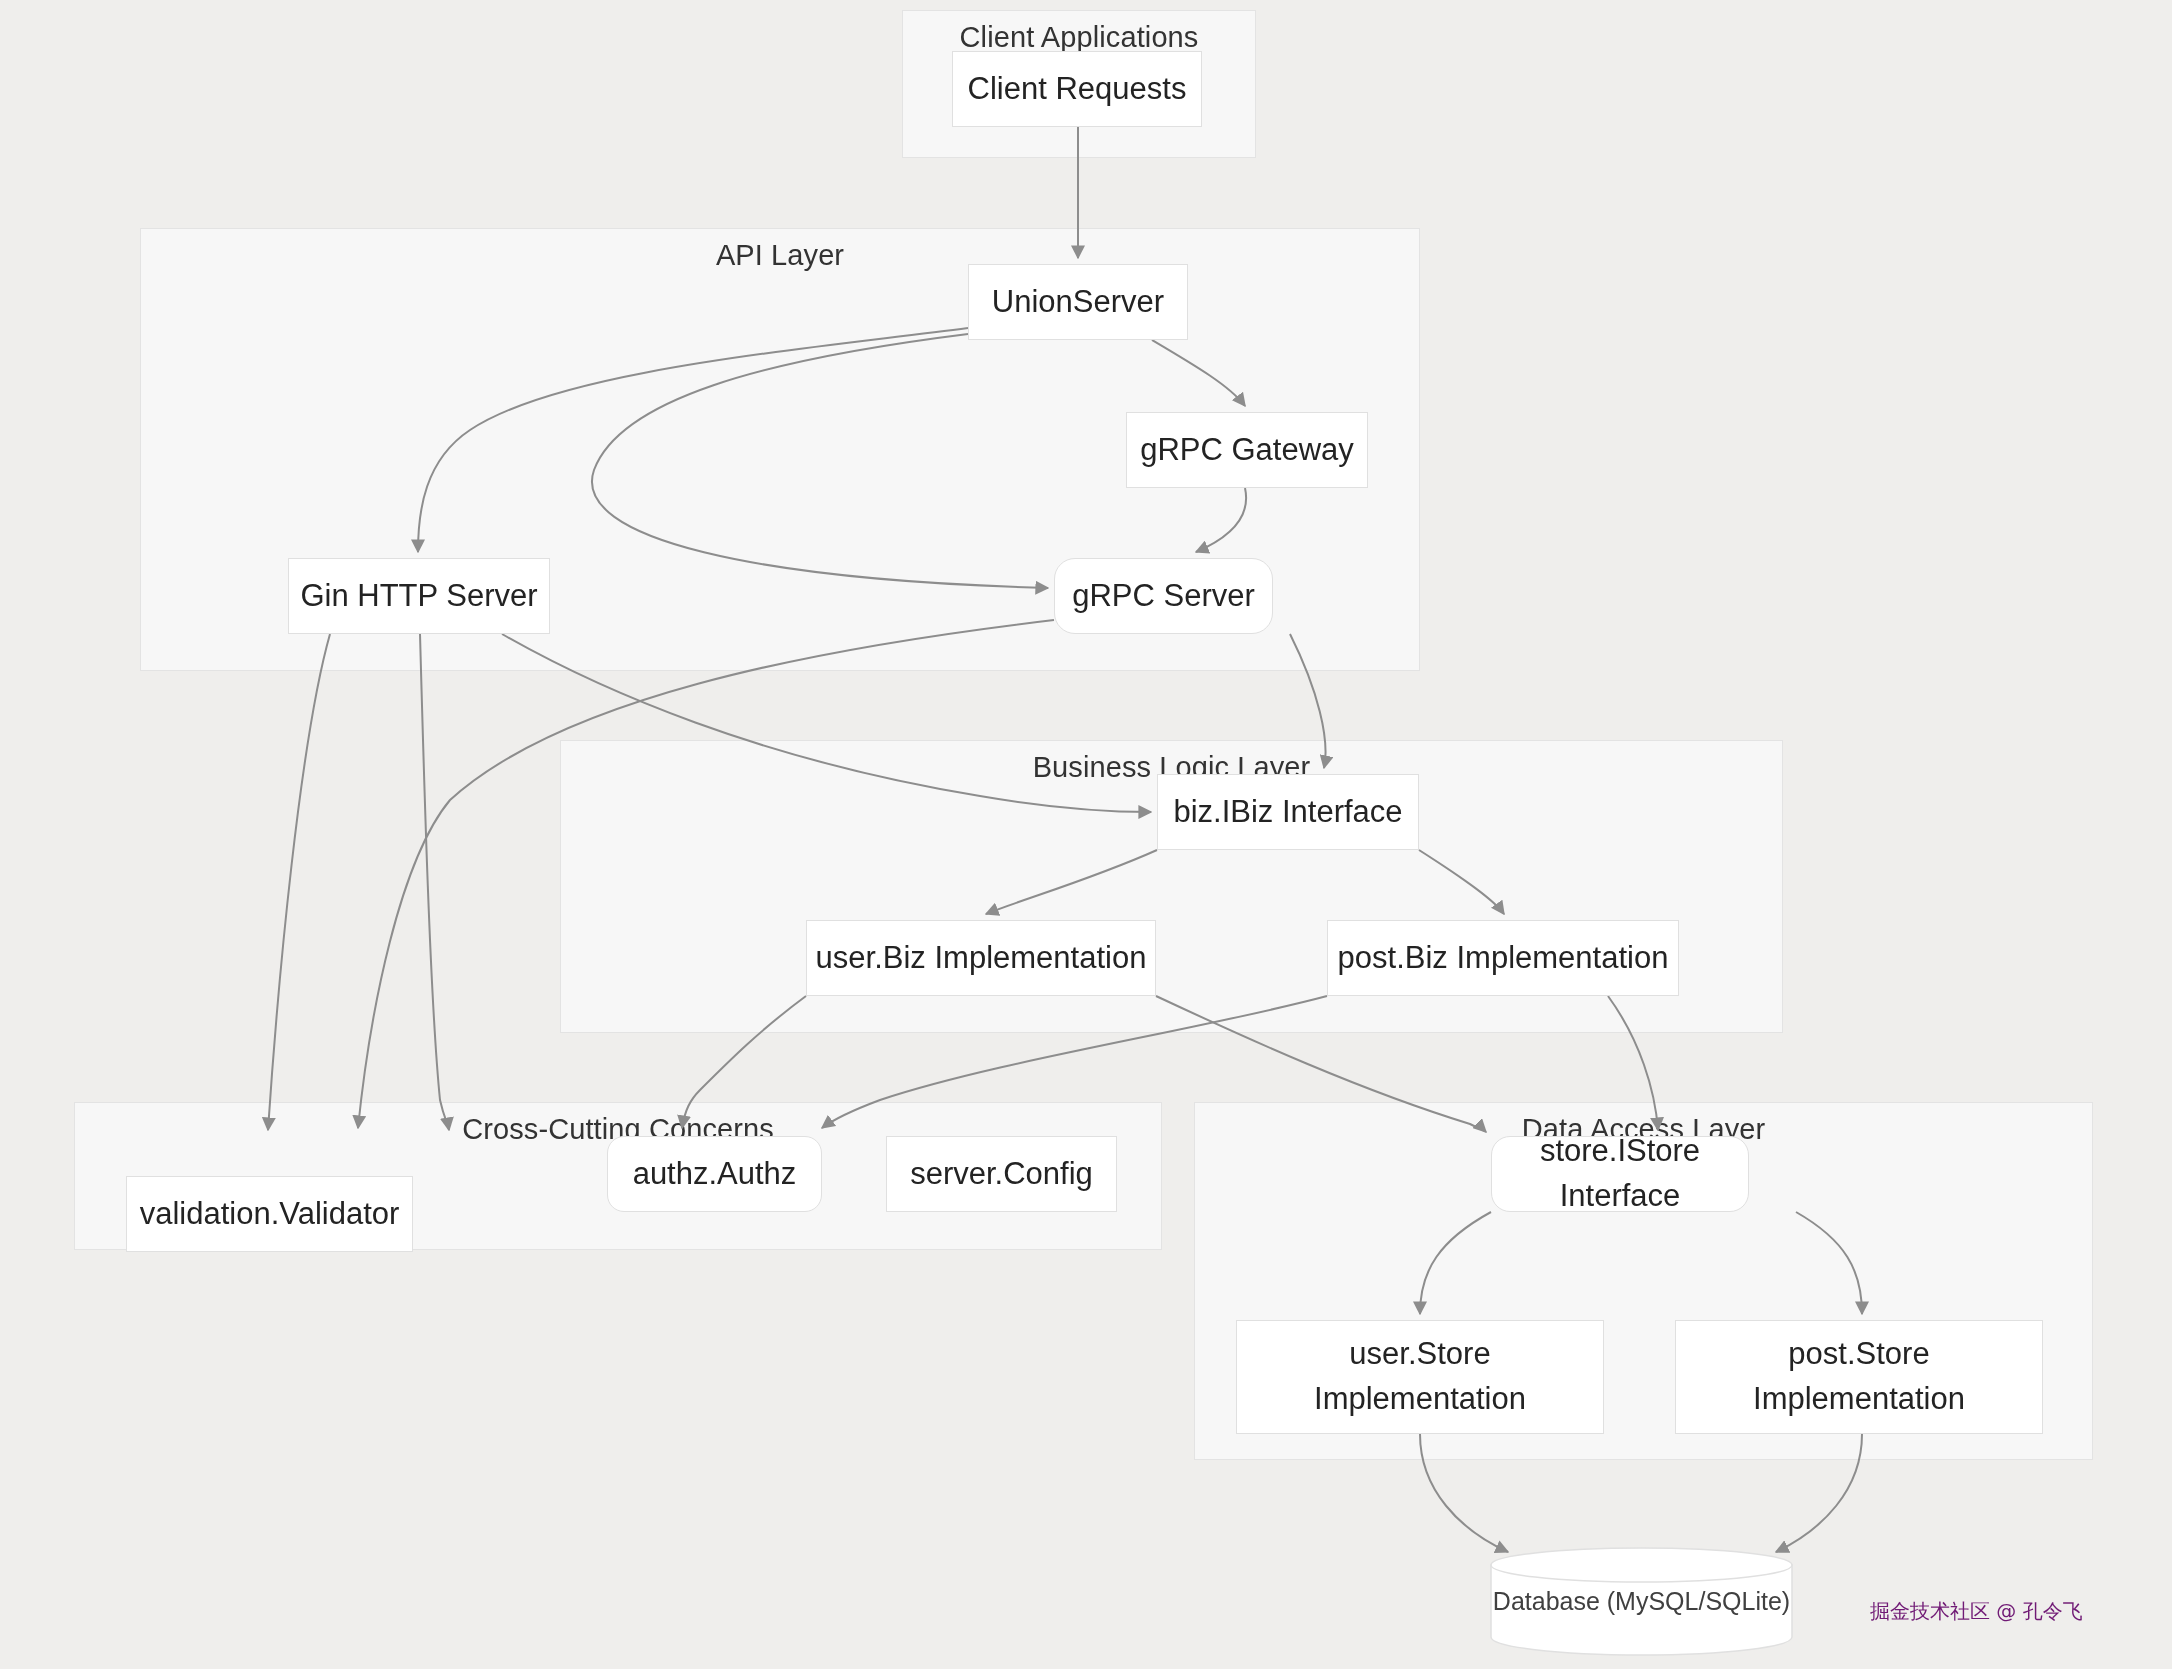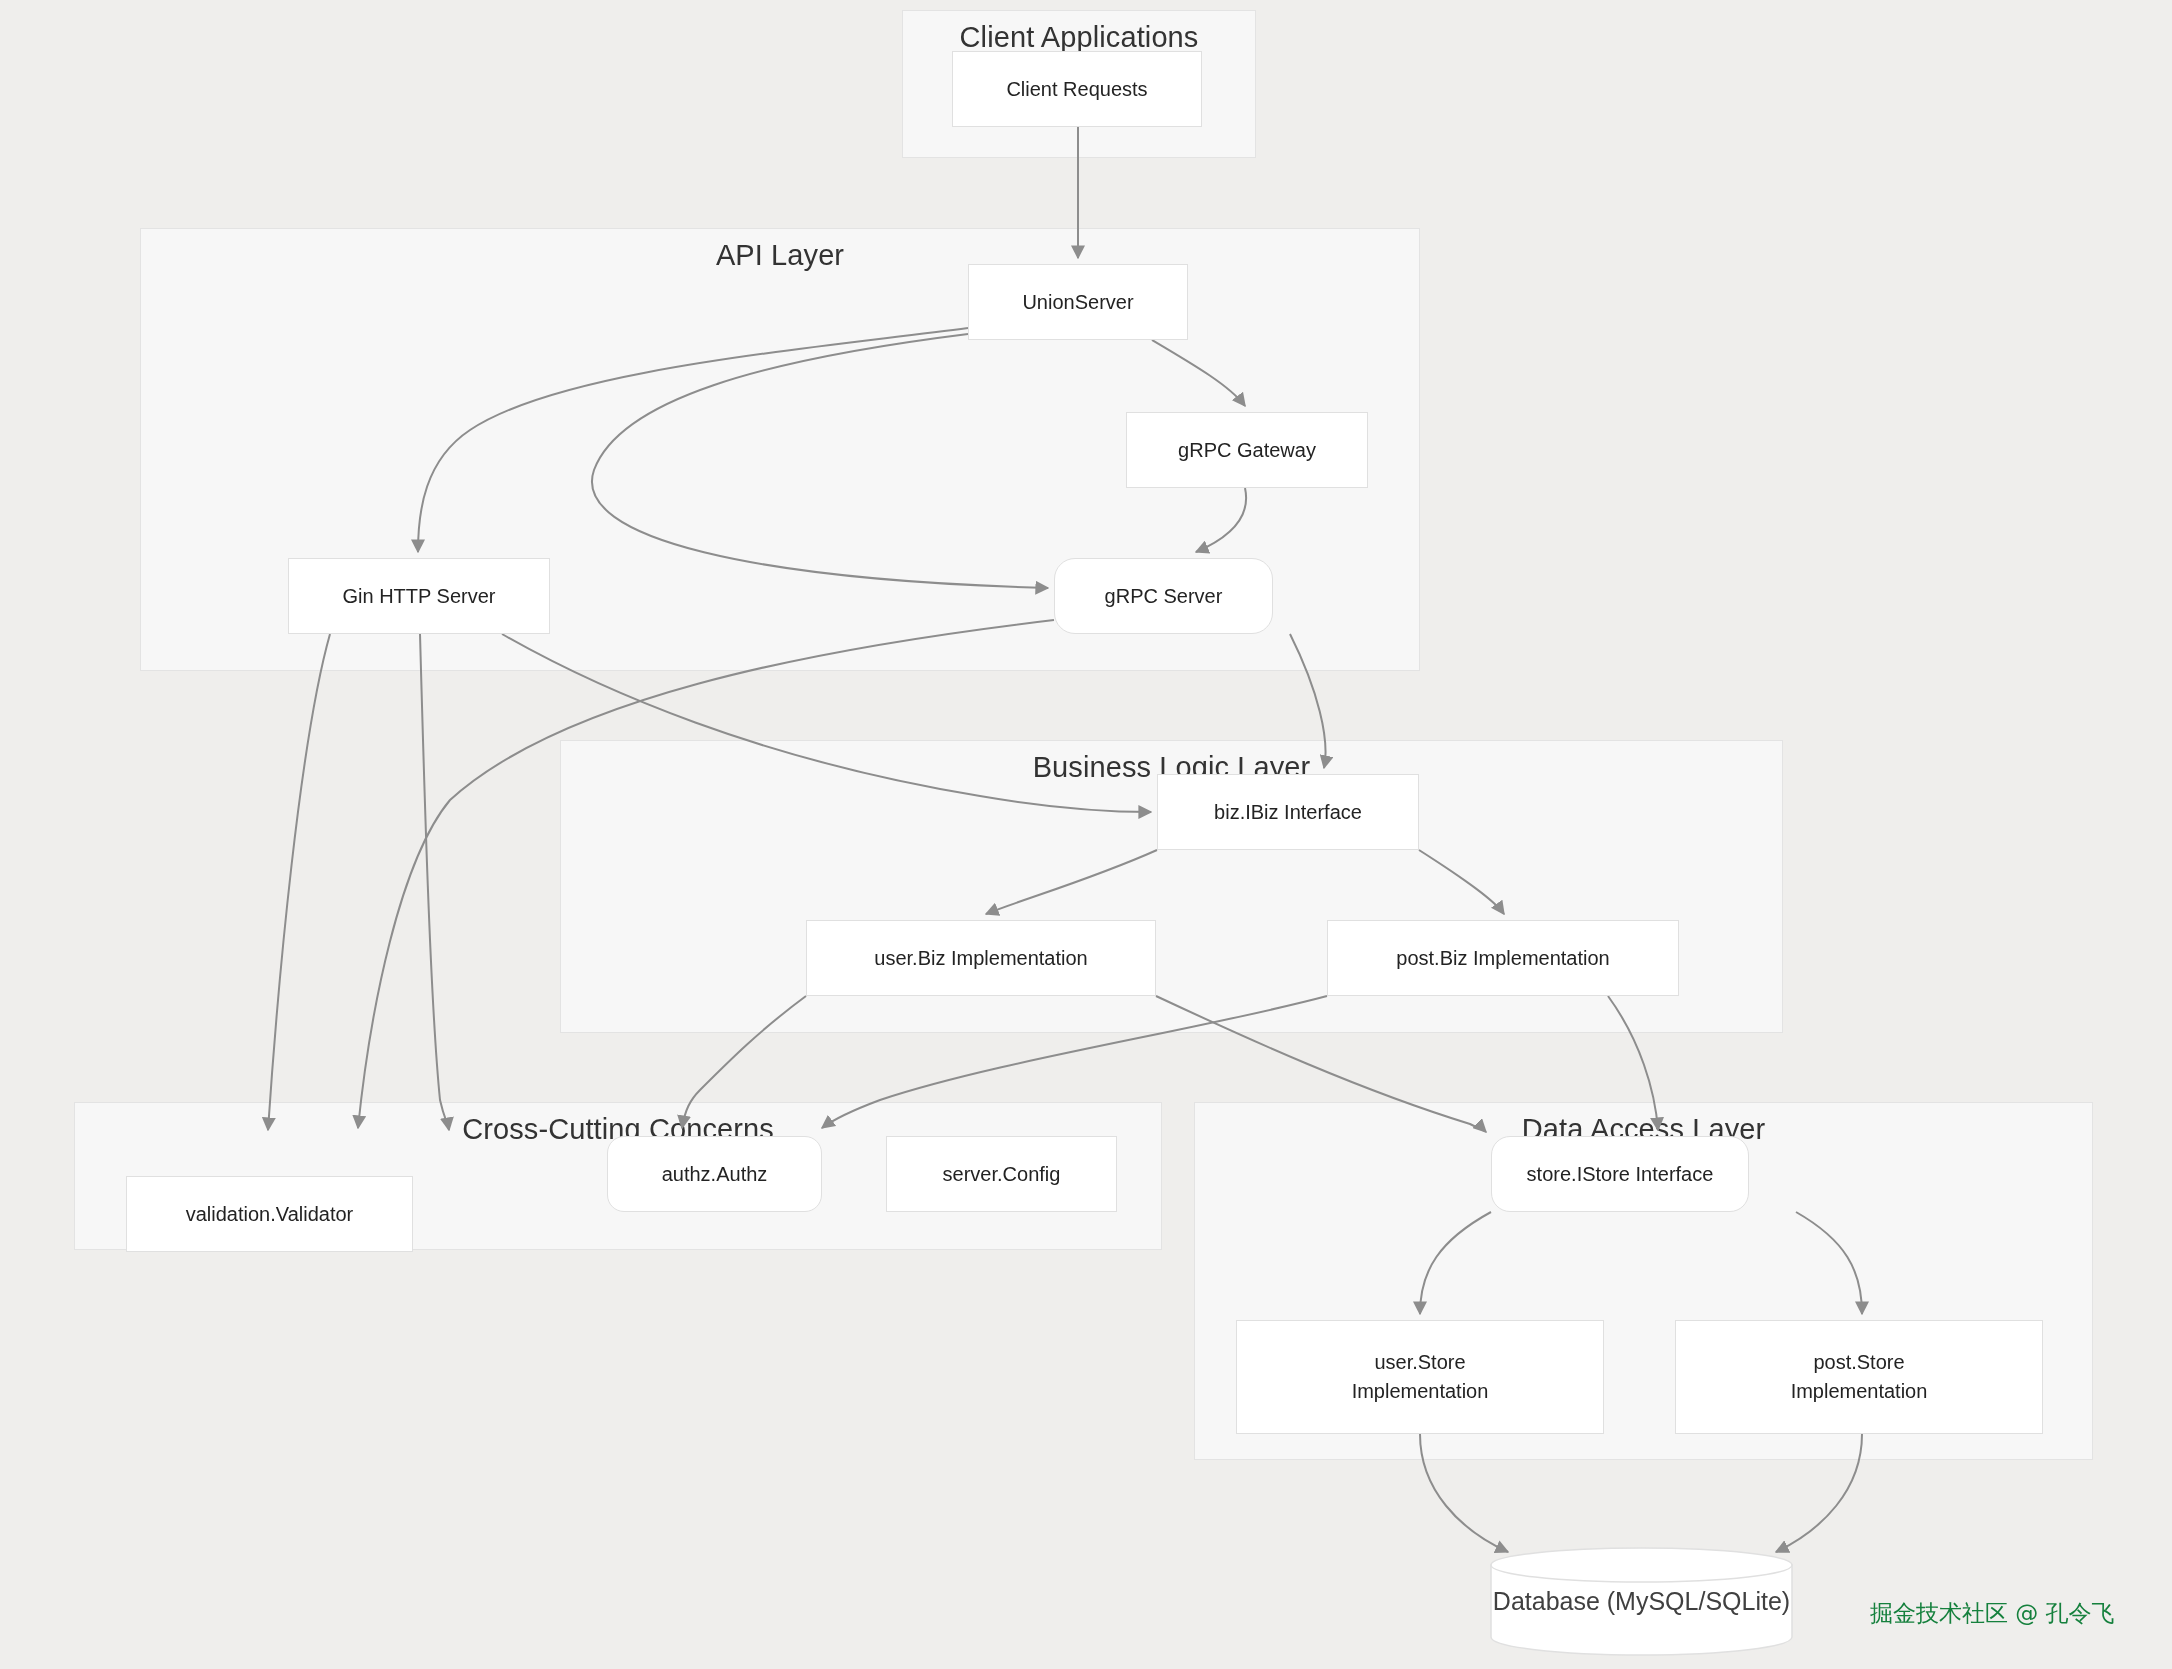--- a/index.html
+++ b/index.html
@@ -40,21 +40,21 @@
   }
   .node {
     position: absolute;
     background: #ffffff;
     border: 1px solid #e0e0e0;
     box-sizing: border-box;
     display: flex;
     align-items: center;
     justify-content: center;
     text-align: center;
-    font-size: 20px;
+    font-size: 31px;
     color: #232323;
     line-height: 1.45;
     padding: 4px 8px;
   }
   .node span { display: block; }
   .db-node {
     position: absolute;
     box-sizing: border-box;
     display: flex;
     align-items: center;
@@ -68,22 +68,22 @@
     left: 0; top: 0;
     width: 100%;
     height: 100%;
   }
   .db-label {
     position: relative;
     z-index: 2;
   }
   .watermark {
     position: absolute;
-    font-size: 23px;
-    color: #15803d;
+    font-size: 20px;
+    color: #701a75;
     white-space: nowrap;
     font-family: "DejaVu Sans", sans-serif;
   }
 </style>
 </head>
 <body>
 
 <div id="canvas">
 
   <div class="cluster" style="left:902px; top:10px; width:354px; height:148px;">

